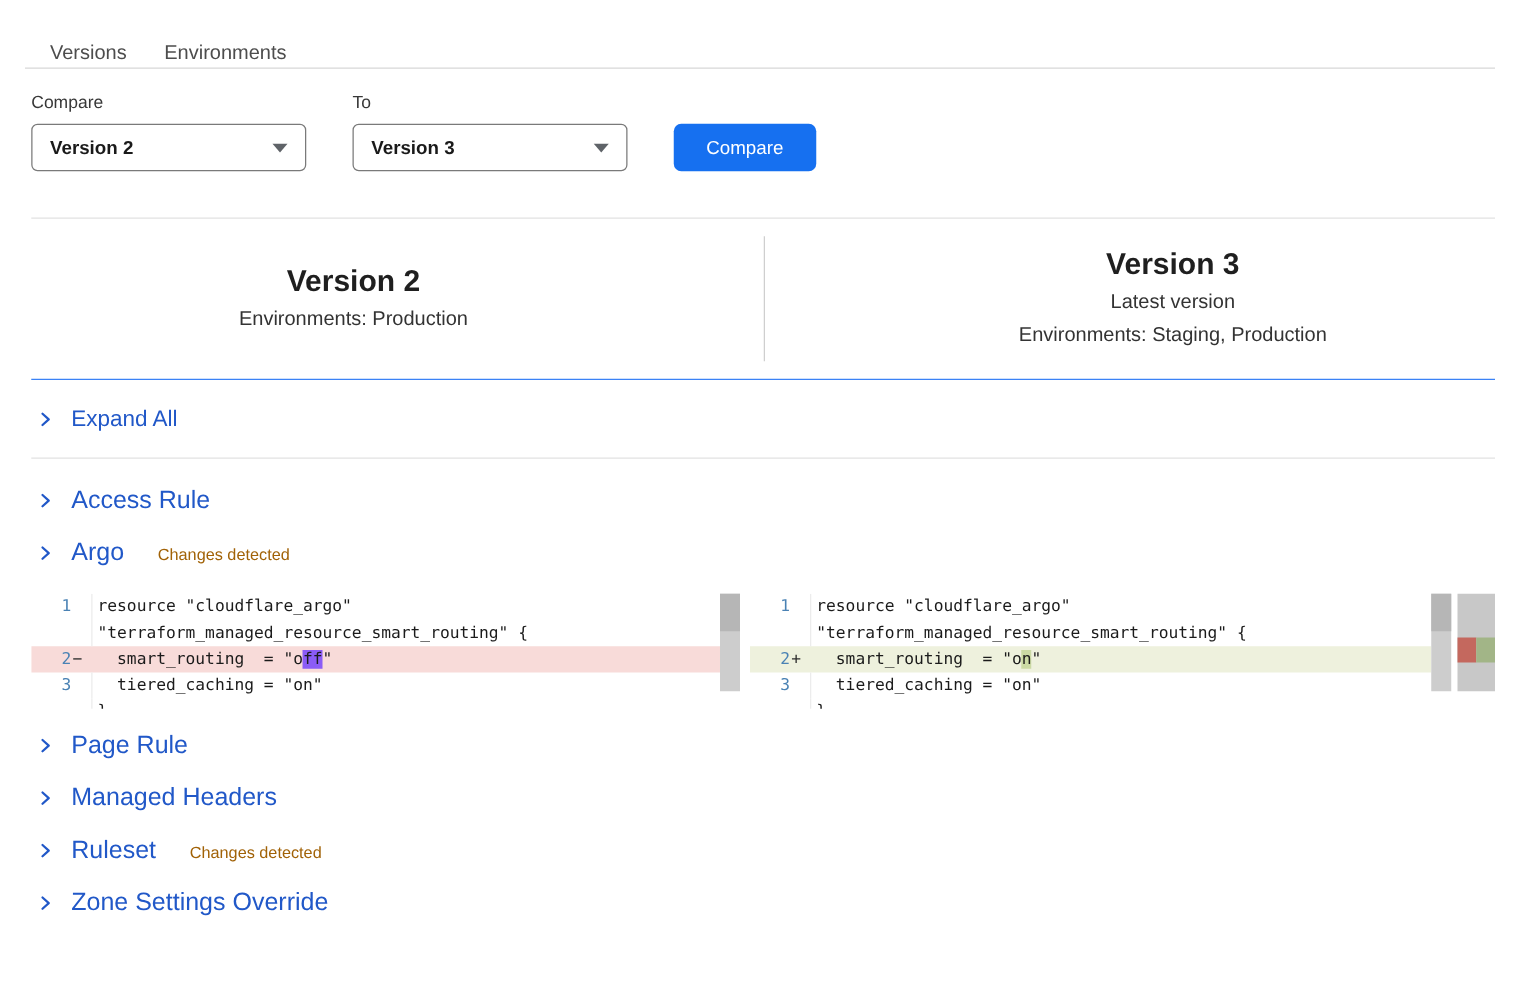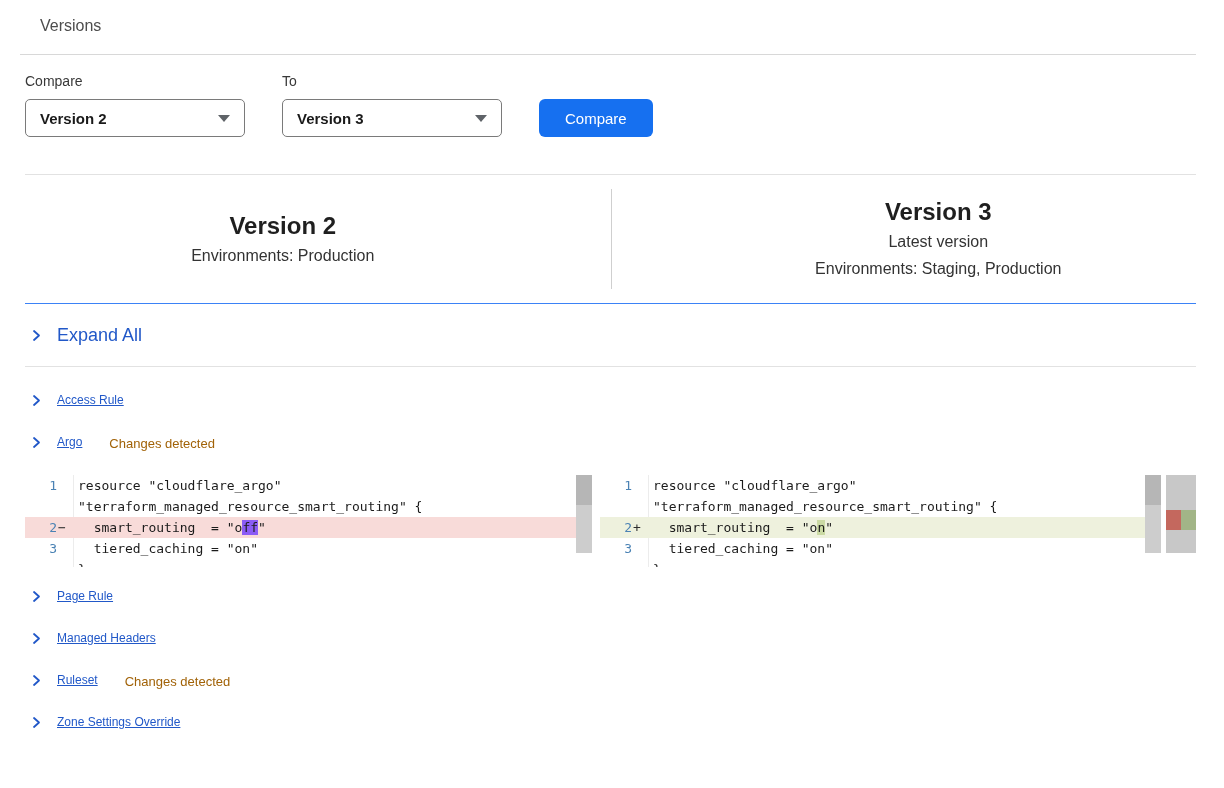--- a/index.html
+++ b/index.html
@@ -1,20 +1,20 @@
 <!DOCTYPE html>
 <html><head>
 <meta charset="utf-8">
 <style>
   * { box-sizing: border-box; margin: 0; padding: 0; }
   html, body { width: 1224px; height: 788px; background: #ffffff;
     font-family: "Liberation Sans", sans-serif; color: #222; overflow: hidden; }
 
   
-  .tabbar { display: flex; align-items: center; height: 55px;
+  .tabbar { display: flex; align-items: flex-end; height: 55px;
     margin: 0 28px 0 20px; border-bottom: 1px solid #d8d8d8; padding-left: 5px; }
   .tab { display: flex; align-items: center; padding: 0 15px; font-size: 16px;
     color: #4d4d4d; cursor: pointer; border-bottom: 3px solid transparent;
     margin-bottom: -1px; }
   .tab.active { color: #1a1a1a; font-weight: 500; border-bottom-color: #2b5ed9; }
 
   
   .controls { display: flex; align-items: flex-end; gap: 37px;
     padding: 18px 28px 0 25px; }
   .ctl-group { display: flex; flex-direction: column; }
@@ -46,21 +46,21 @@
   
   .expand-row { display: flex; align-items: center; gap: 14px; height: 64px;
     margin: 0 28px 0 25px; border-top: 1px solid #3b82f6; border-bottom: 1px solid #e2e2e2;
     padding-left: 5px; cursor: pointer; }
   .expand-row .link-text { font-size: 18px; color: #2158c8; }
 
   
   .sections { margin: 12px 28px 0 25px; }
   .section-row { display: flex; align-items: center; gap: 14px; padding: 9px 0 9px 5px;
     cursor: pointer; }
-  .section-label { font-size: 12px; color: #2158c8; line-height: 24px; text-decoration: underline; }
+  .section-label { font-size: 20px; color: #2158c8; line-height: 24px; }
   .section-badge { font-size: 13px; color: #a16207; margin-left: 13px; padding-top: 3px; }
   .chev { flex: 0 0 auto; display: inline-flex; }
 
   
   .diff-wrap { display: flex; margin: 12px 28px 8px 25px; gap: 8px; }
   .diff-panel { display: flex; align-items: flex-start; }
   .diff-panel.left { width: 567px; }
   .diff-panel.right { flex: 1; }
   .code-area { flex: 1; height: 92px; overflow: hidden; background: #fff;
     font-family: "DejaVu Sans Mono", "Liberation Mono", monospace; font-size: 13px; }
@@ -85,20 +85,21 @@
   .ov-del { position: absolute; left: 0; width: 15px; top: 35px; height: 20px;
     background: #c4685e; }
   .ov-add { position: absolute; right: 0; width: 15px; top: 35px; height: 20px;
     background: #a2b587; }
 </style>
 </head>
 <body>
 
 <nav class="tabbar" id="tabbar">
     <div class="tab">Versions</div>
+    <div class="tab">Environments</div>
   </nav>
 
 <div class="controls">
   <div class="ctl-group">
     <span class="ctl-label">Compare</span>
     <div class="select">
       <span class="sel-text">Version 2</span>
       <span class="caret"></span>
     </div>
   </div>

